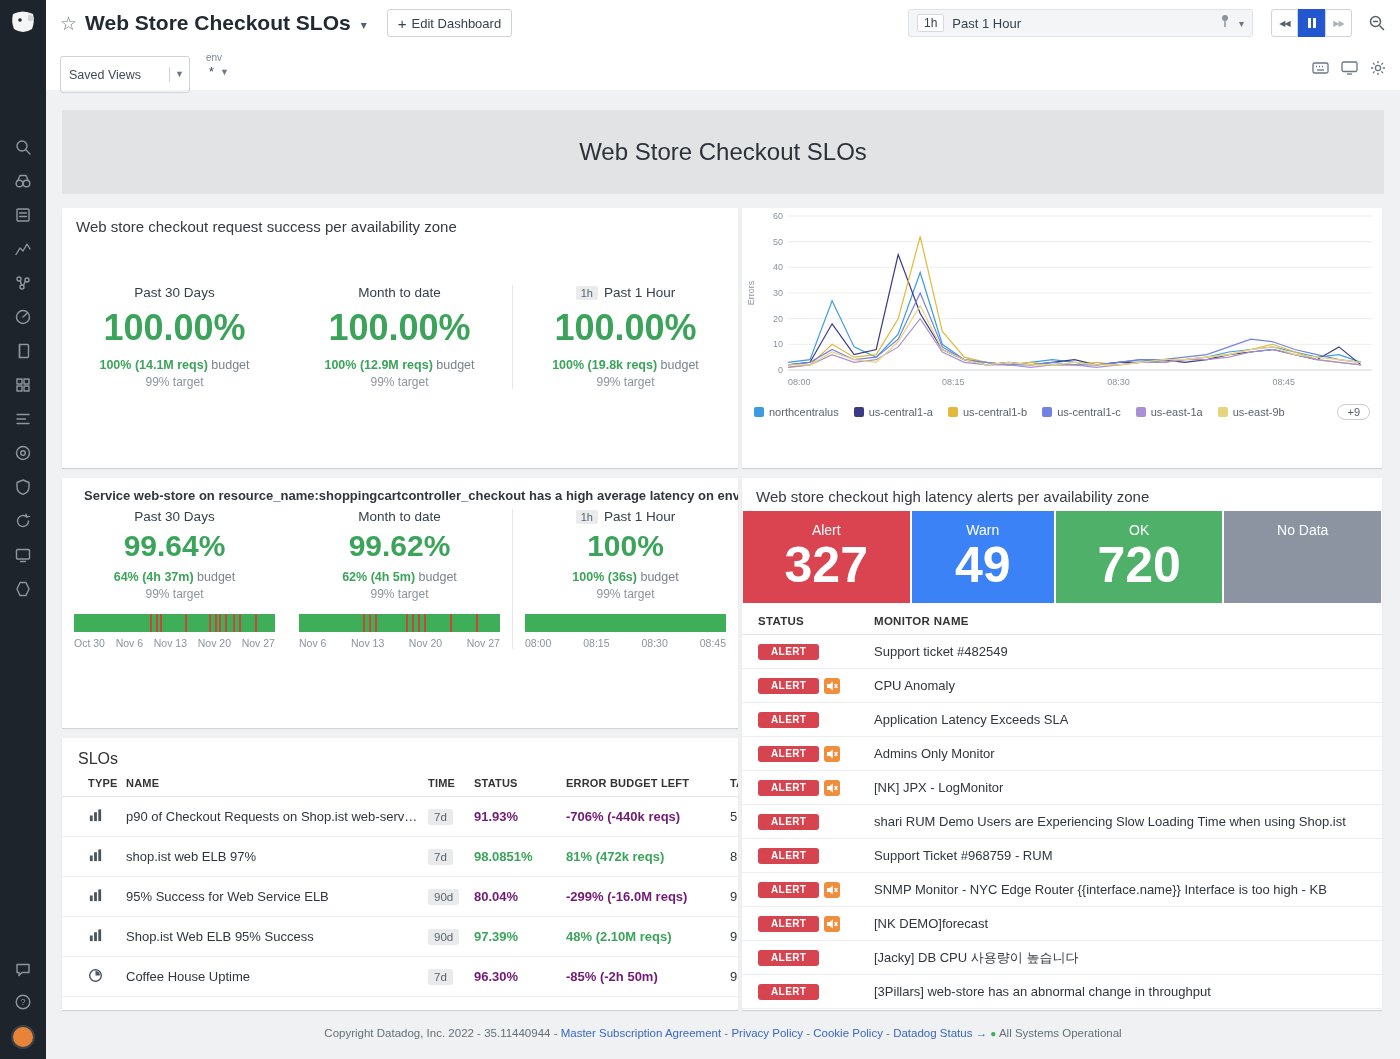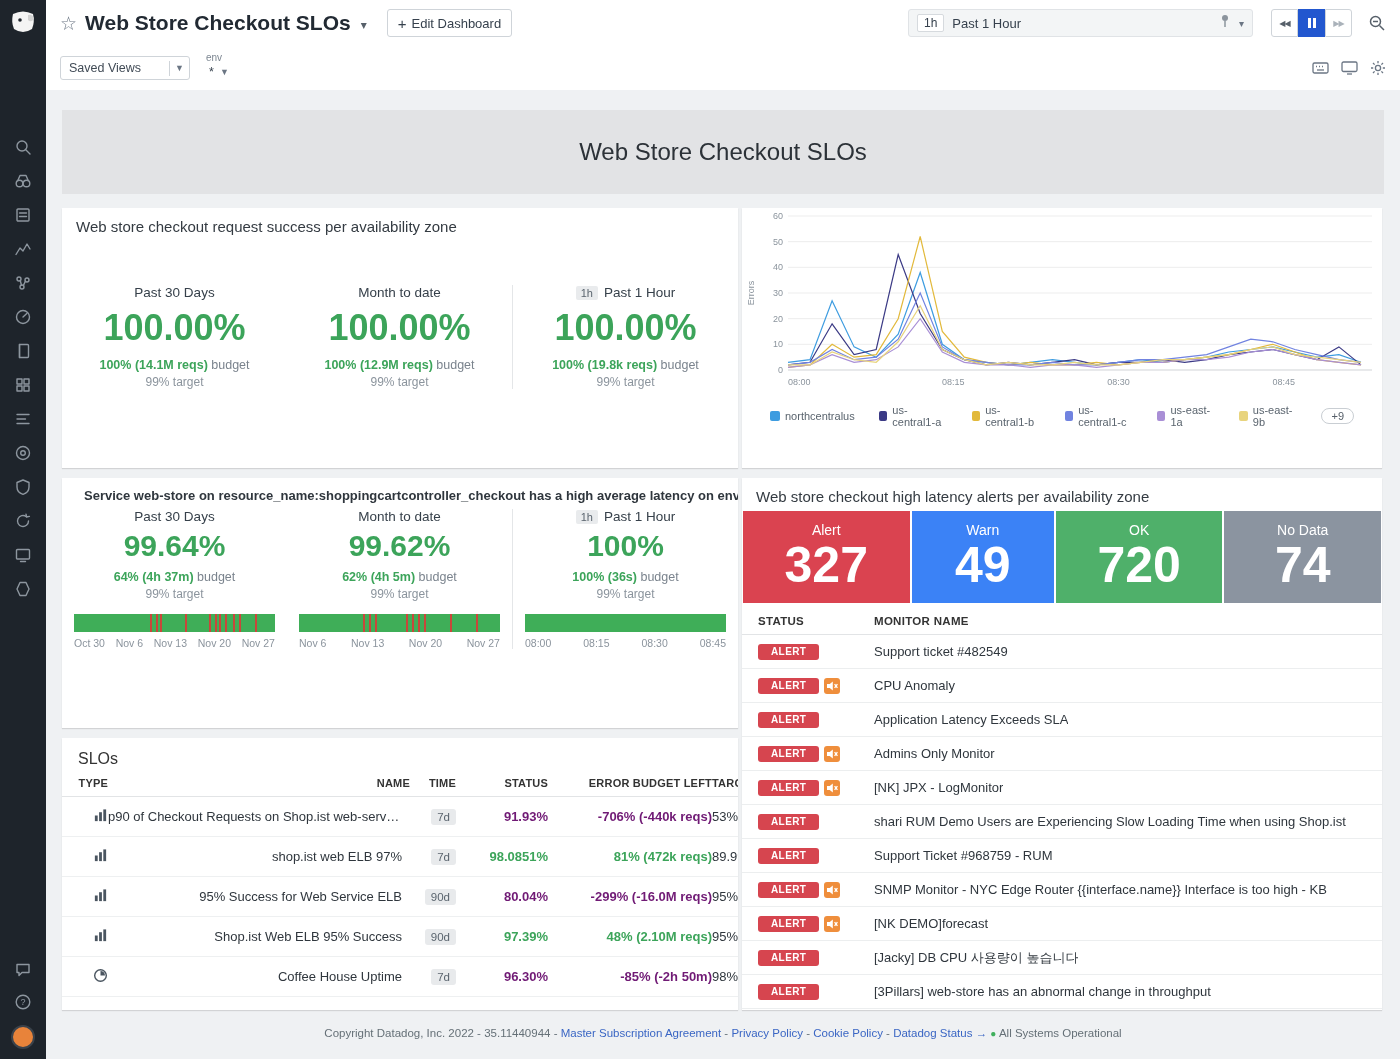--- a/index.html
+++ b/index.html
@@ -31,21 +31,21 @@
   .playback { display:flex; margin-left:10px; }
   .playback button { width:27px; height:28px; border:1px solid #cfd4d9; background:#fff; cursor:pointer; display:flex; align-items:center; justify-content:center; font-size:8px; color:#57606a; letter-spacing:-1px; font-family:inherit; }
   .playback button:first-child { border-radius:3px 0 0 3px; }
   .playback button:last-child { border-radius:0 3px 3px 0; color:#aab2ba; }
   .playback button.active { background:#2257cf; border-color:#2257cf; }
   .pause-bars { display:flex; gap:2px; }
   .pause-bars i { display:block; width:3px; height:10px; background:#fff; }
   .icon-btn { background:none; border:none; cursor:pointer; margin-left:8px; display:flex; align-items:center; }
 
   .subbar { background:#fff; height:44px; display:flex; align-items:flex-start; padding:6px 14px 0; gap:14px; }
-  .saved-views { display:flex; align-items:center; border:1px solid #cfd4d9; border-radius:3px; height:24px; width:130px; font-size:12.5px; color:#414b56; cursor:pointer; margin-top:4px; }
+  .saved-views { display:flex; align-items:center; border:1px solid #cfd4d9; border-radius:3px; height:37px; width:130px; font-size:12.5px; color:#414b56; cursor:pointer; margin-top:4px; }
   .saved-views .sv-label { flex:1; padding:0 8px; }
   .saved-views .sv-caret { border-left:1px solid #cfd4d9; padding:2px 5px 3px; font-size:9px; color:#6b7684; }
   .tvar { display:flex; flex-direction:column; line-height:1.1; margin-top:0; }
   .tvar-label { font-size:10px; color:#7c8691; padding-left:2px; }
   .tvar-value { display:flex; align-items:center; gap:6px; border:1px solid transparent; border-radius:3px; padding:2px 4px; font-size:12.5px; color:#36414d; cursor:pointer; }
   .tvar-caret { font-size:9px; color:#6b7684; }
   .sub-icons { margin-left:auto; display:flex; gap:12px; align-items:center; margin-top:8px; }
   .sub-icons span { cursor:pointer; display:flex; }
 
   
@@ -74,41 +74,41 @@
 
   
   .lat-subtitle { font-size:13px; font-weight:700; color:#2f363d; padding:10px 0 0 22px; white-space:nowrap; overflow:hidden; }
   .lat-stats { display:flex; margin-top:6px; }
   .strip { position:relative; height:18px; background:#3fae58; margin-top:13px; overflow:hidden; cursor:pointer; }
   .strip .mark { position:absolute; top:0; width:2px; height:100%; background:#c9473a; }
   .strip-ticks { display:flex; justify-content:space-between; font-size:10.5px; color:#8b949d; margin-top:5px; }
 
   
   #errors-chart { padding:2px 2px 0; }
-  .legend { display:flex; align-items:center; gap:24px; padding:4px 28px 0; }
+  .legend { display:flex; align-items:center; gap:15px; padding:4px 12px 0; }
   .legend-item { display:flex; align-items:center; gap:5px; font-size:11px; color:#5a646e; cursor:pointer; }
   .legend-swatch { width:10px; height:10px; border-radius:2px; display:inline-block; }
   .legend-more { margin-left:auto; border:1px solid #c9ced3; border-radius:9px; padding:1px 9px; font-size:11px; color:#57606a; cursor:pointer; }
 
   
   .tiles { display:flex; gap:2px; padding:2px 1px 0; }
   .tile { height:92px; color:#fff; text-align:center; cursor:pointer; }
   .tile:nth-child(1){ flex:1.17; } .tile:nth-child(2){ flex:1; } .tile:nth-child(3){ flex:1.17; } .tile:nth-child(4){ flex:1.1; }
   .tile-label { font-size:14px; margin-top:11px; }
   .tile-value { font-size:50px; font-weight:700; line-height:1.08; }
   .alert-head { display:flex; padding:12px 16px 7px; font-size:11.5px; font-weight:700; color:#333; border-bottom:1px solid #e2e4e6; letter-spacing:.3px; }
   .alert-head .col-status { width:116px; }
   .alert-row { display:flex; align-items:center; height:34px; padding:0 16px; border-bottom:1px solid #eceeef; font-size:13px; color:#2f363d; cursor:pointer; }
   .alert-status { width:116px; display:flex; align-items:center; gap:5px; flex-shrink:0; }
   .badge-alert { background:#d6454f; color:#fff; font-size:10px; font-weight:700; padding:2.5px 13px; border-radius:3px; letter-spacing:.4px; }
   .alert-name { white-space:nowrap; overflow:hidden; text-overflow:ellipsis; }
 
   
   .slo-title { font-size:16px; font-weight:400; color:#333; padding:12px 16px 9px; }
-  .slo-head, .slo-row { display:grid; grid-template-columns:38px 302px 46px 92px 164px 1fr; align-items:center; padding-left:8px;text-align:right; }
+  .slo-head, .slo-row { display:grid; grid-template-columns:38px 302px 46px 92px 164px 1fr; align-items:center; padding-left:26px; }
   .slo-head { font-size:11px; font-weight:700; color:#333; padding-bottom:7px; border-bottom:1px solid #e2e4e6; letter-spacing:.2px; }
   .slo-row { height:40px; border-bottom:1px solid #eef0f1; font-size:13px; cursor:pointer; }
   .slo-name { white-space:nowrap; overflow:hidden; text-overflow:ellipsis; padding-right:8px; }
   .time-pill { background:#e8eaec; border-radius:3px; padding:2px 6px; font-size:11.5px; color:#5a646e; }
   .val-ok { color:#3ca45a; font-weight:700; }
   .val-bad { color:#701a75; font-weight:700; }
 
   
   .footer { text-align:center; padding:17px 0 0; font-size:11.5px; color:#657077; }
   .footer a { color:#3a66c4; text-decoration:none; cursor:pointer; }
@@ -461,21 +461,20 @@
               <div class="tile" style="background:#3b82f6">
     <div class="tile-label">Warn</div>
     <div class="tile-value">49</div>
               </div>
               <div class="tile" style="background:#4fb06a">
     <div class="tile-label">OK</div>
     <div class="tile-value">720</div>
               </div>
               <div class="tile" style="background:#8b94a0">
     <div class="tile-label">No Data</div>
-    <div class="tile-value">74</div>
               </div>
             </div>
           <div class="alert-head">
             <span class="col-status">STATUS</span>
             <span>MONITOR NAME</span>
           </div>
           <div id="alert-rows">
               <div class="alert-row">
     <span class="alert-status">
       <span class="badge-alert">ALERT</span>

